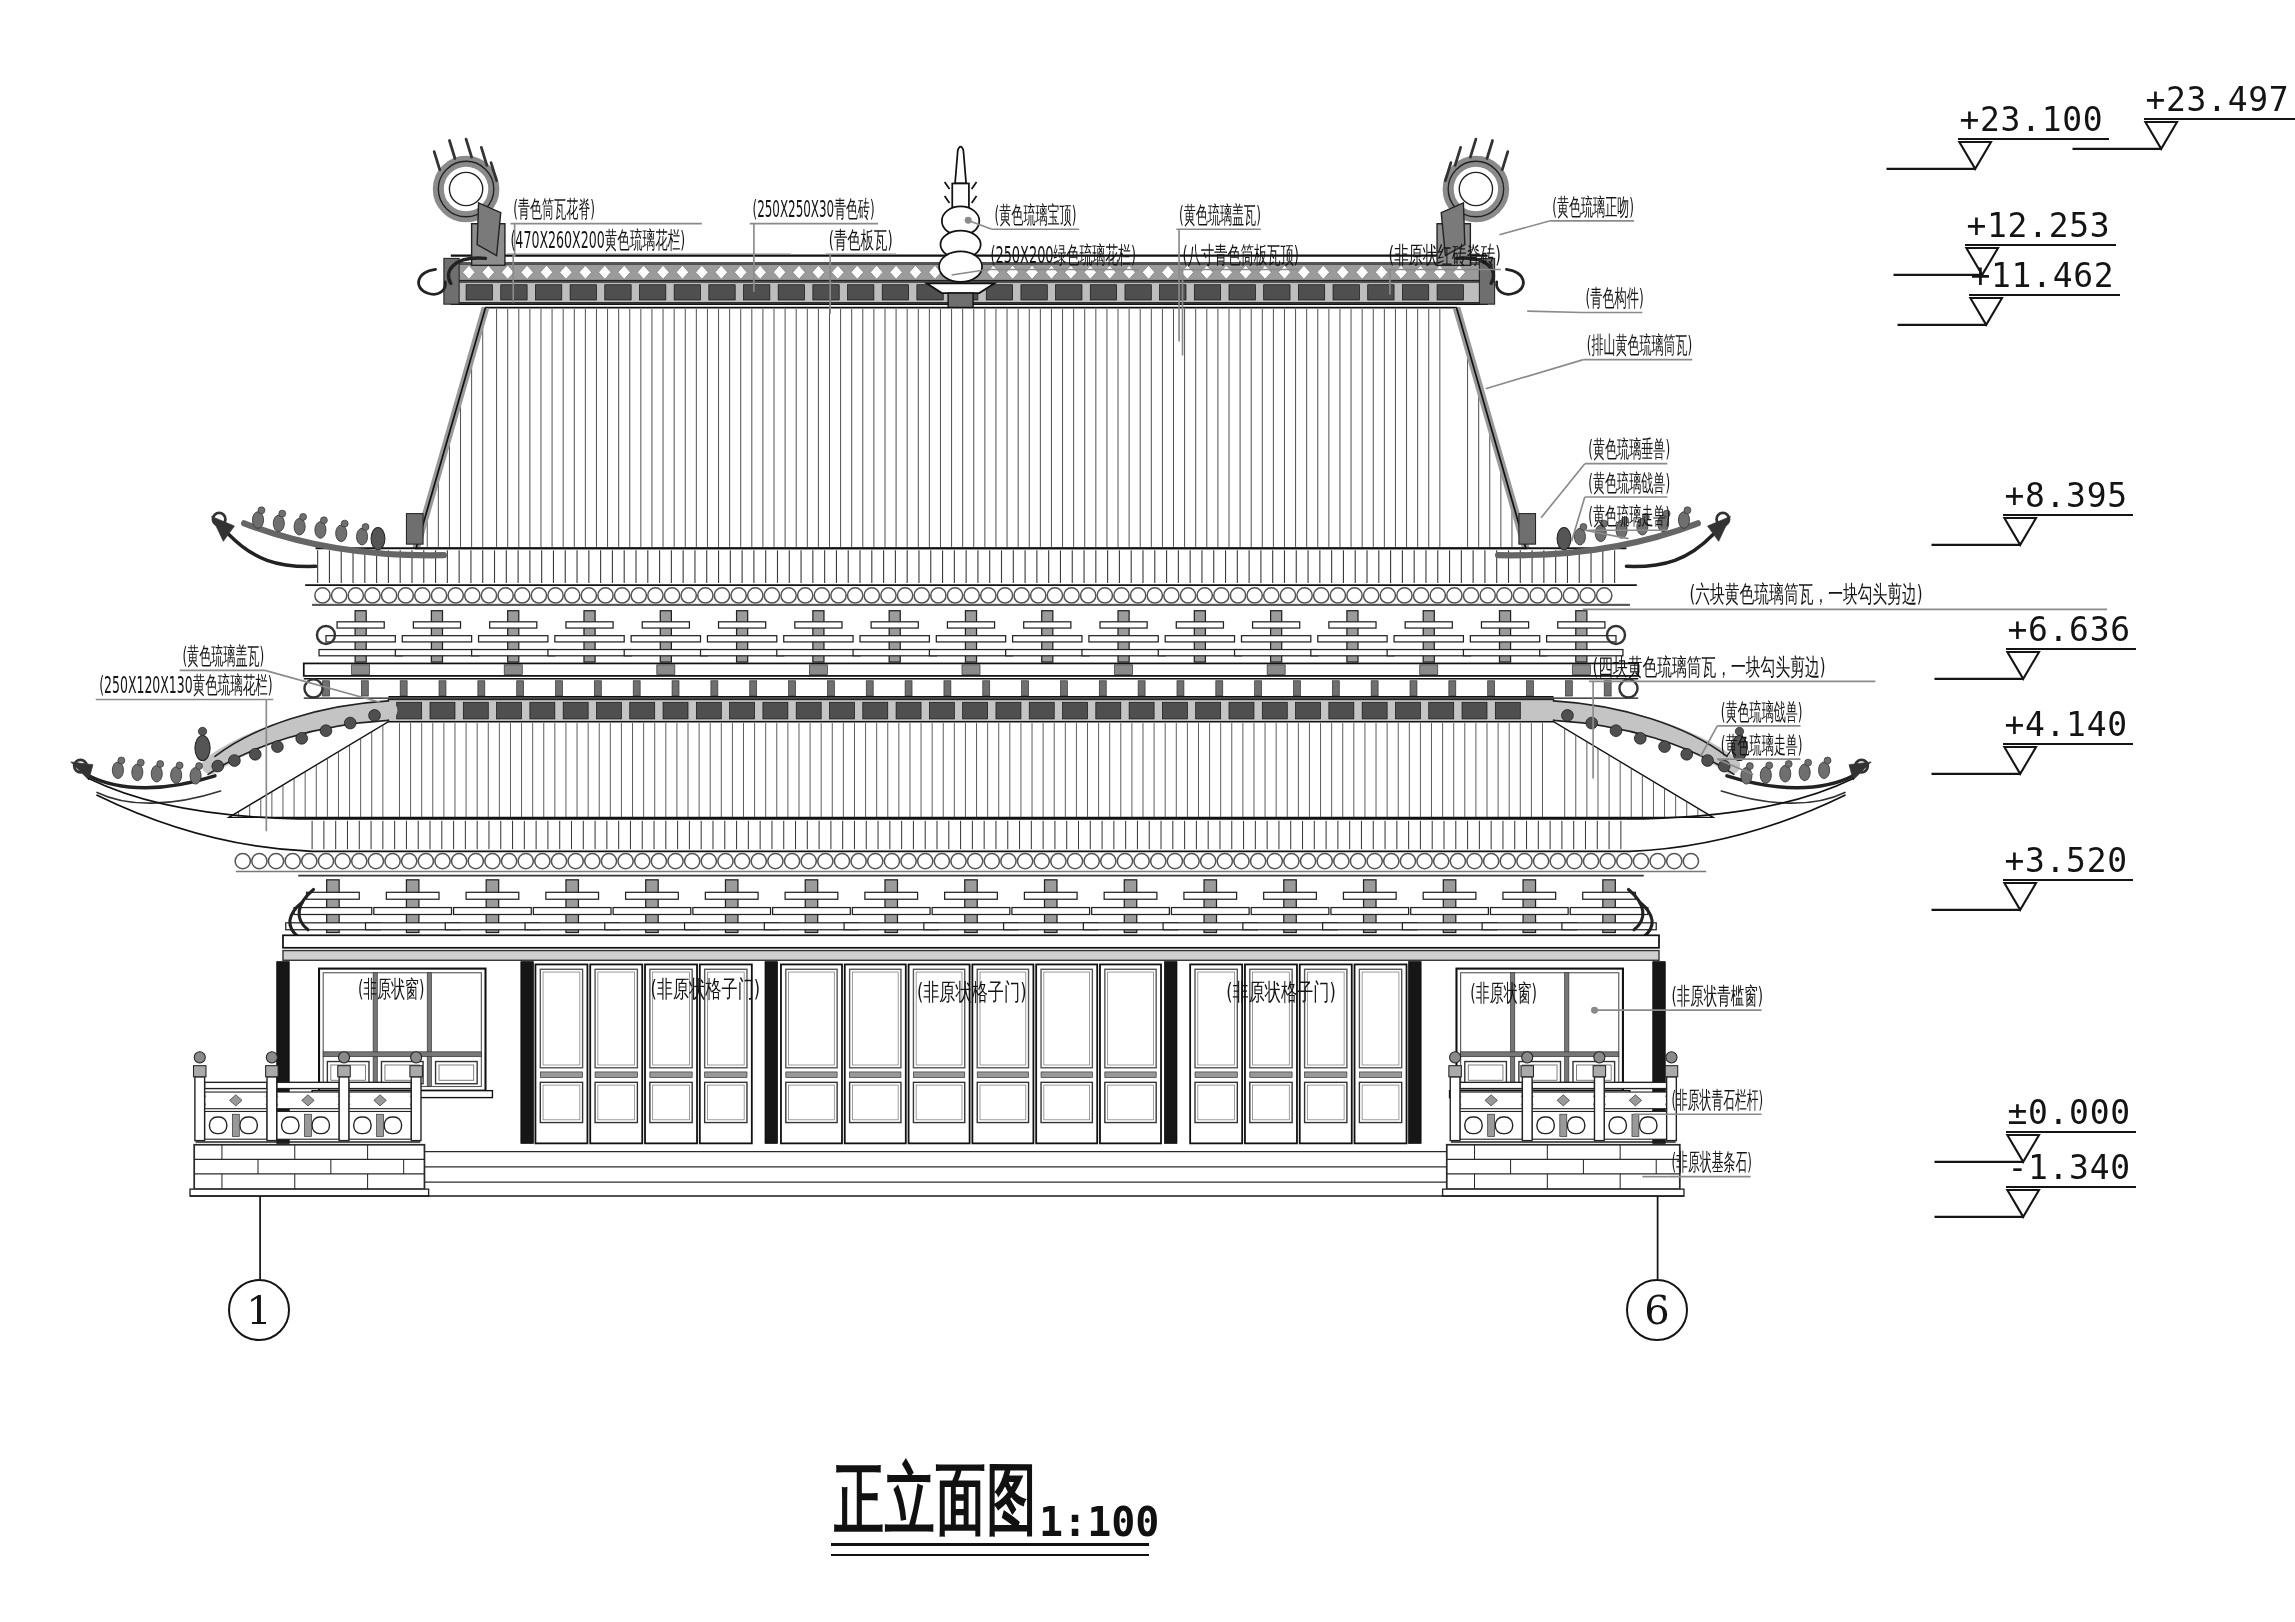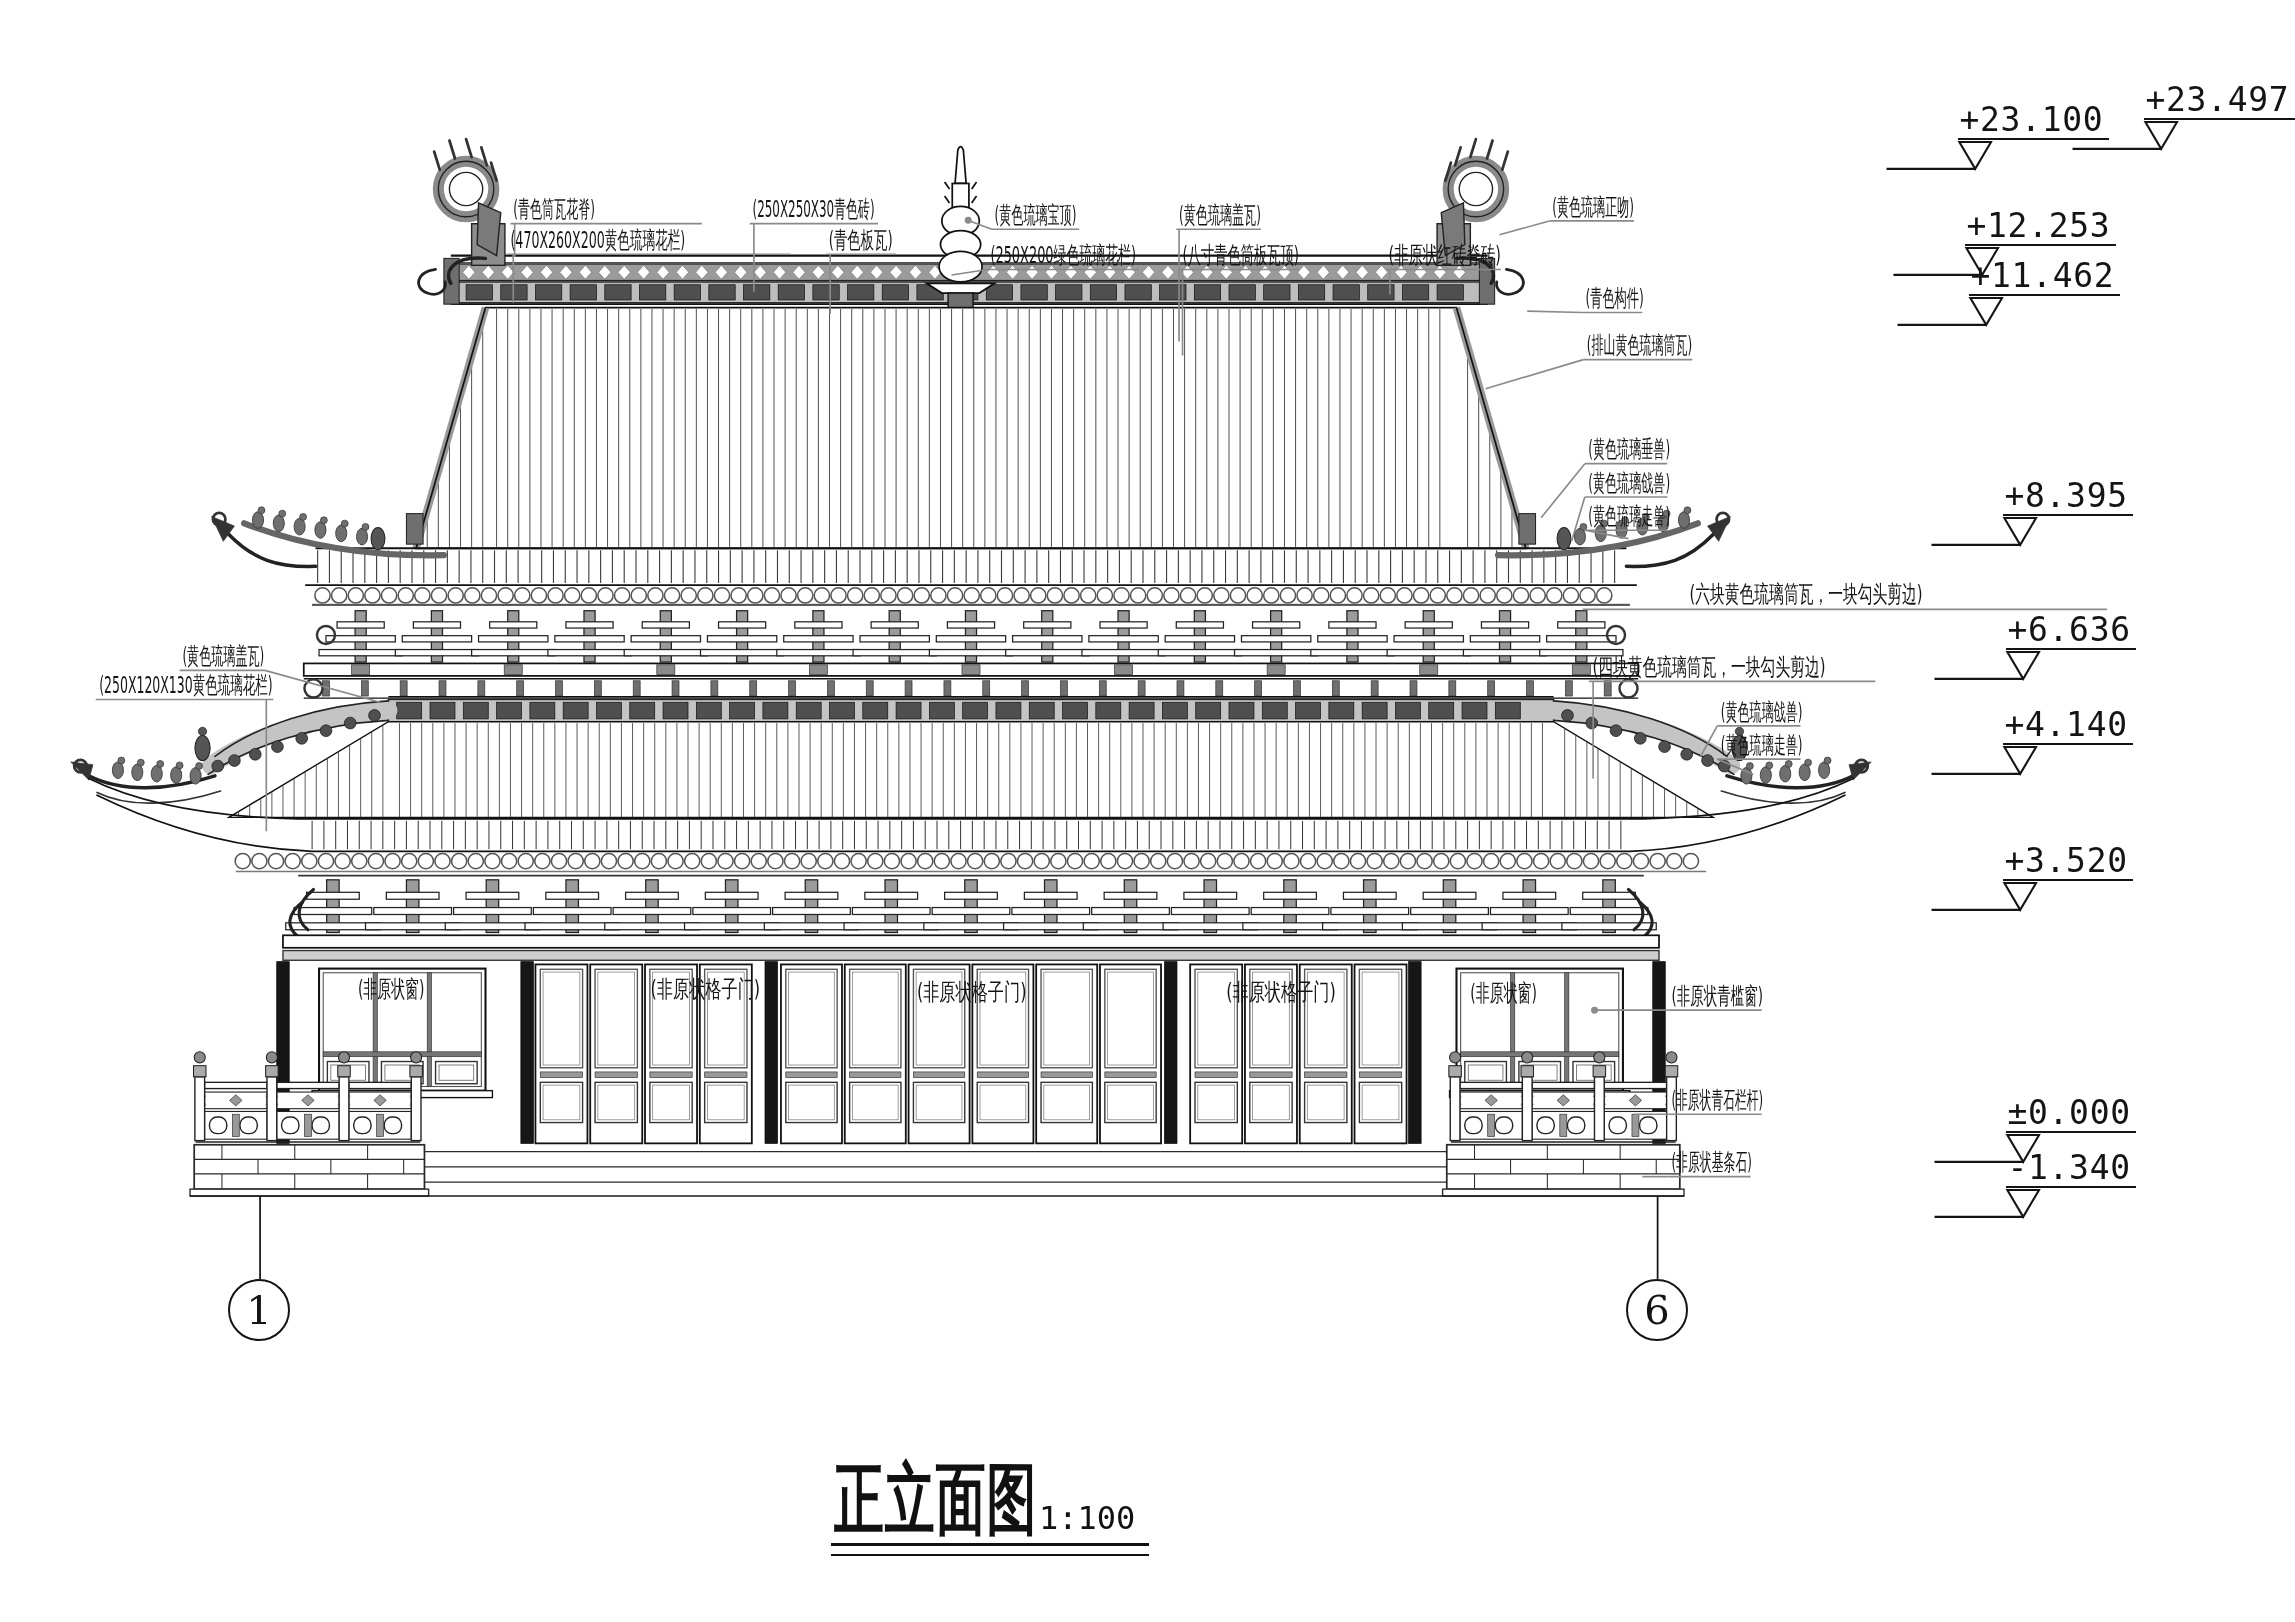--- a/index.html
+++ b/index.html
@@ -12,21 +12,21 @@
       color:#141414;border-bottom:2.1px solid #141414;padding:0 5.5px 2.1px 1.4px;letter-spacing:0.7px;}
   .esym{position:absolute;left:-72px;top:37px;overflow:visible;}
   
   .bubble{position:absolute;width:58px;height:58px;border:2.8px solid #141414;border-radius:50%;
           display:flex;align-items:center;justify-content:center;
           font-family:"DejaVu Serif",serif;font-size:40px;color:#141414;background:#fff;}
   
   .title-wrap{position:absolute;left:798px;top:1460px;color:#111;margin-left:36px;}
   .title-cn{display:inline-block;font-family:"DejaVu Serif",serif;font-weight:700;font-size:78px;
             line-height:1;letter-spacing:1.4px;transform:scaleX(0.64);transform-origin:0 100%;white-space:nowrap;}
-  .title-scale{position:absolute;left:205px;top:39px;font-family:"DejaVu Sans Mono",monospace;font-size:32px;}
+  .title-scale{position:absolute;left:205px;top:39px;font-family:"DejaVu Sans Mono",monospace;font-size:40px;font-weight:bold;}
   .title-line{position:absolute;left:-2.8px;top:83px;width:318px;border-top:3.5px solid #111;}
   .title-line2{position:absolute;left:-2.8px;top:94px;width:318px;border-top:2.1px solid #111;}
 </style>
 </head>
 <body>
 
 <div id="stage">
 
   <svg id="drawing" width="2295" height="1623" viewBox="0 0 3309 2339">
       <g>

